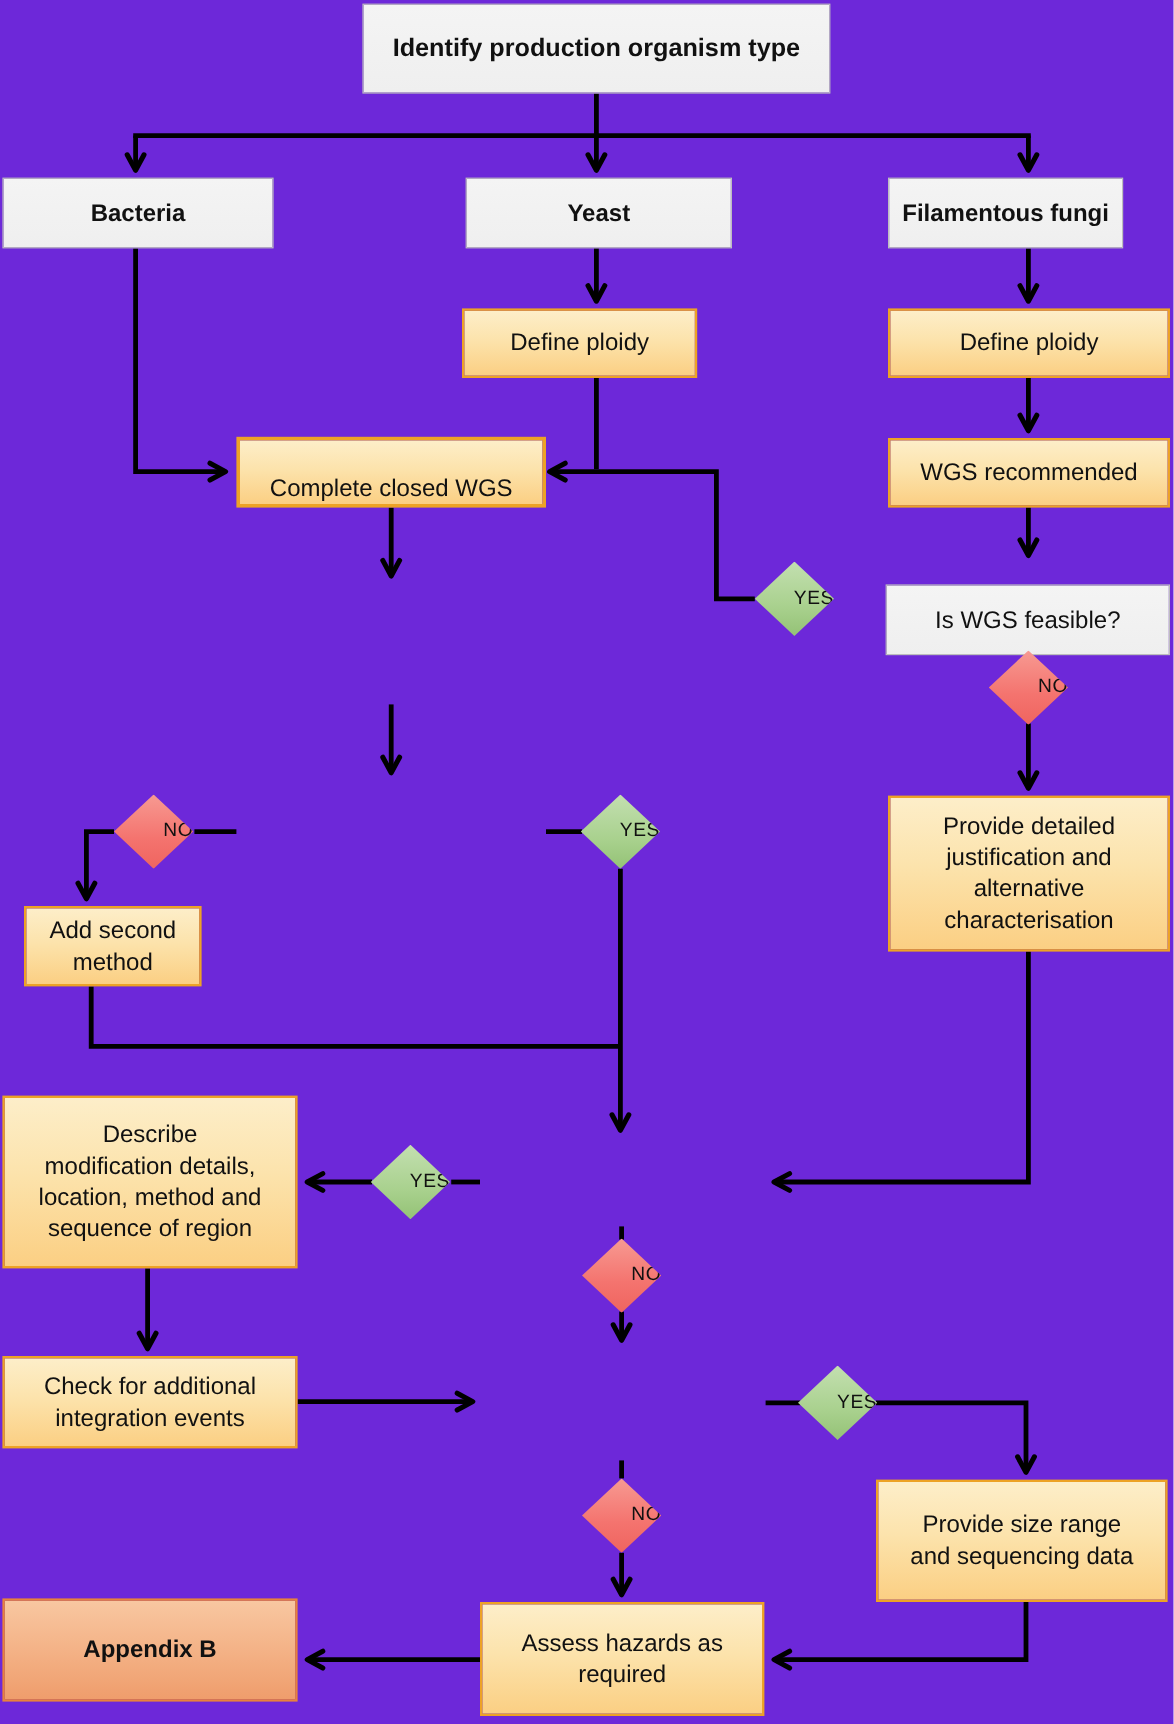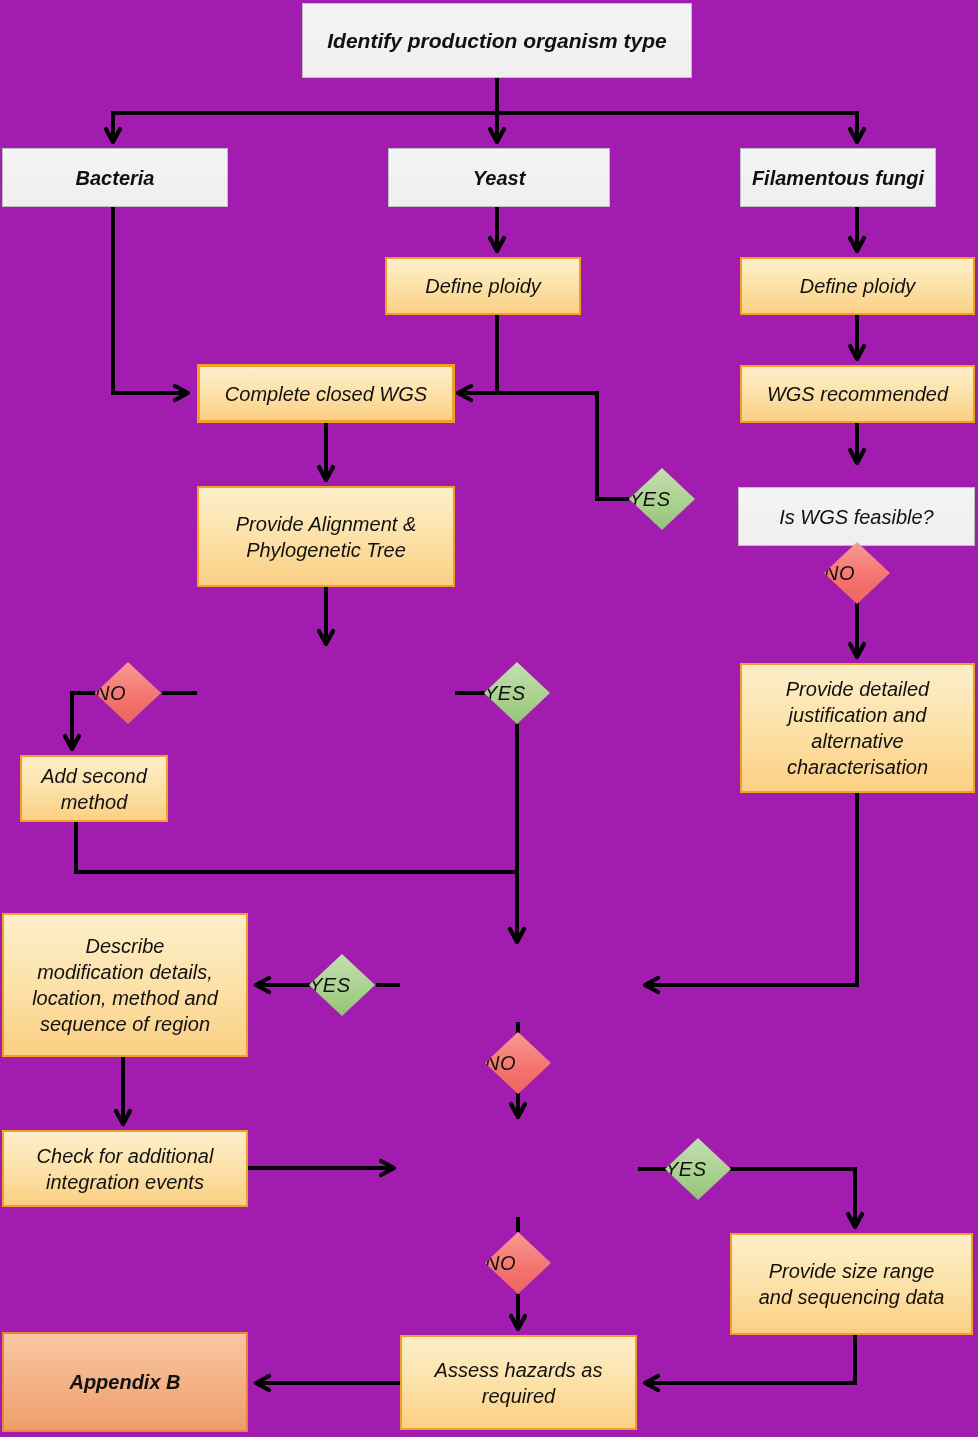--- a/index.html
+++ b/index.html
@@ -2,52 +2,51 @@
 <html style="--process-border: #eda226; --terminal-border: #e8823c; --neutral-border: #bdbdbd; --yes-fill: #a9d18e; --no-fill: #f4736e; --line: #000000;"><head>
 <meta charset="utf-8">
 <style>
   html,body{margin:0;padding:0;background:#ffffff;}
   #canvas{
     position:relative;
     width:978px;height:1437px;
     font-family:"Liberation Sans", sans-serif;
     color:#111;
     overflow:hidden;
-    background:#a21caf;
-    font-style:italic;
+    background:#6d28d9;
   }
   #edges{position:absolute;left:0;top:0;width:978px;height:1437px;}
   .node{
     position:absolute;
     display:flex;align-items:center;justify-content:center;
     text-align:center;
     box-sizing:border-box;
     font-size:20px;line-height:1.3;
   }
   .lbl{white-space:pre-line;display:block;padding:0 4px;}
   .gray{
     background:linear-gradient(180deg,#f4f4f4,#efefef);
     border:1.5px solid var(--neutral-border);
   }
   .bold{font-weight:bold;}
   .orange{
     background:linear-gradient(180deg,#fdeec9 0%,#fce3ac 45%,#fbcf83 100%);
     border:2px solid var(--process-border);
   }
-  .orange.thick{border-width:3px;}
+  .orange.thick{border-width:3px;align-items:flex-end;}
   .terminal{
     background:linear-gradient(180deg,#f8c7a1 0%,#f2aa7c 70%,#ef9d6c 100%);
     border:2px solid var(--terminal-border);
     font-weight:bold;
   }
   .diamond{
     position:absolute;width:66px;height:62px;
-    display:flex;align-items:center;justify-content:flex-start;
+    display:flex;align-items:center;justify-content:flex-end;
     clip-path:polygon(50% 0,100% 50%,50% 100%,0 50%);
-    font-size:20px;letter-spacing:0.5px;
+    font-size:16px;letter-spacing:0.5px;
   }
   .diamond.yes{background:linear-gradient(180deg,#c3dfb0 0%,var(--yes-fill) 60%,#94c276 100%);}
   .diamond.no{background:linear-gradient(180deg,#f79a92 0%,var(--no-fill) 60%,#ef655f 100%);}
 </style>
 </head>
 <body>
 
 <div id="canvas">
 
   <svg id="edges" viewBox="0 0 978 1437" xmlns="http://www.w3.org/2000/svg">
@@ -115,24 +114,20 @@
   </div>
   <div class="node orange" style="left:740px;top:257px;width:235px;height:58px">
     <span class="lbl">Define ploidy</span>
   </div>
   <div class="node orange" style="left:740px;top:365px;width:235px;height:58px">
     <span class="lbl">WGS recommended</span>
   </div>
   <div class="node orange thick" style="left:197px;top:364px;width:258px;height:59px">
     <span class="lbl">Complete closed WGS</span>
   </div>
-  <div class="node orange" style="left:197px;top:486px;width:258px;height:101px">
-    <span class="lbl">Provide Alignment &amp;
-Phylogenetic Tree</span>
-  </div>
   <div class="node orange" style="left:20px;top:755px;width:148px;height:67px">
     <span class="lbl">Add second
 method</span>
   </div>
   <div class="node orange" style="left:740px;top:663px;width:235px;height:130px">
     <span class="lbl">Provide detailed
 justification and
 alternative
 characterisation</span>
   </div>
@@ -148,21 +143,21 @@
   </div>
   <div class="node orange" style="left:400px;top:1335px;width:237px;height:95px">
     <span class="lbl">Assess hazards as
 required</span>
   </div>
   <div class="node orange" style="left:730px;top:1233px;width:243px;height:102px">
     <span class="lbl">Provide size range
 and sequencing data</span>
   </div>
 
-  <div class="node terminal" style="left:2px;top:1332px;width:246px;height:100px">
+  <div class="node terminal" style="left:2px;top:1332px;width:246px;height:86px">
     <span class="lbl">Appendix B</span>
   </div>
 
   <div class="diamond yes" style="left:629px;top:468px">
     <span>YES</span>
   </div>
   <div class="diamond no" style="left:824px;top:542px">
     <span>NO</span>
   </div>
   <div class="diamond no" style="left:95px;top:662px">

